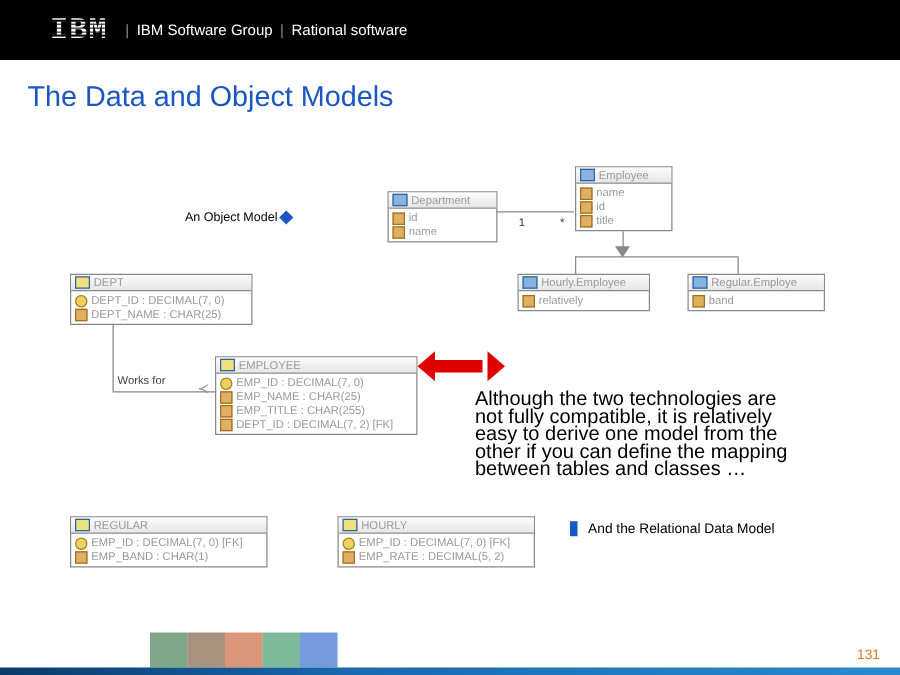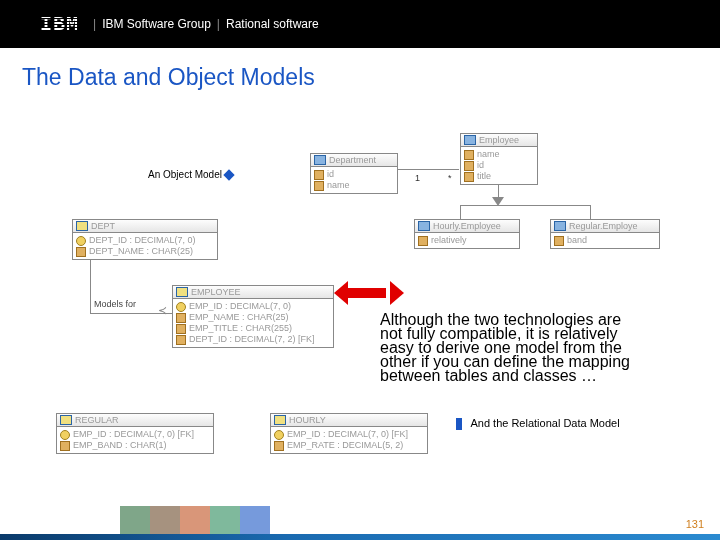--- a/index.html
+++ b/index.html
@@ -1,17 +1,17 @@
 <!DOCTYPE html>
 <html><head>
 <meta charset="utf-8">
 <style>
   html,body{margin:0;padding:0;width:720px;height:540px;font-family:Arial,Helvetica,sans-serif;background:#fff;overflow:hidden}
   .header{height:48px;background:#000;color:#fff;display:flex;align-items:center;padding-left:40px;font-size:12px}
-  .ibm-logo{font-family:"Courier New",monospace;font-weight:bold;font-size:20px;letter-spacing:1px;margin-right:8px;color:#fff;background:repeating-linear-gradient(#fff 0 2px,#000 2px 3px);-webkit-background-clip:text;background-clip:text;color:transparent}
+  .ibm-logo{font-family:"Courier New",monospace;font-weight:bold;font-size:24px;letter-spacing:1px;margin-right:8px;color:#fff;background:repeating-linear-gradient(#fff 0 2px,#000 2px 3px);-webkit-background-clip:text;background-clip:text;color:transparent}
   .header-divider{color:#888;margin:0 6px}
   .title{font-size:23px;color:#1a56c4;padding:16px 0 0 22px;font-weight:400}
   .canvas{position:relative;width:720px;height:420px}
   .label{position:absolute;font-size:10px;color:#000}
   .bullet-blue{display:inline-block;width:8px;height:8px;background:#1a56c4;transform:rotate(45deg);margin-right:4px;vertical-align:middle}
   .bullet-note{position:absolute;font-size:16px;line-height:14px;width:260px}
   .uml{position:absolute;font-size:9px;background:#fff;border:1px solid #888}
   .uml-head{border-bottom:1px solid #888;padding:1px 3px;background:linear-gradient(#fdfdfd,#e6e6e6);display:flex;align-items:flex-start}
   .uml-head .ico{width:10px;height:8px;background:#88b3e0;border:1px solid #2a64a5;margin-right:3px}
   .uml-body{padding:2px 3px;line-height:11px;color:#444}
@@ -121,21 +121,21 @@
         </div>
     </div>
   </div>
 
   <div class="conn" style="top:94px;left:498px;width:1px;height:18px"></div>
   <div class="tri" style="top:106px;left:492px;border-left:6px solid transparent;border-right:6px solid transparent;border-bottom:9px solid #888;transform:rotate(180deg)"></div>
   <div class="conn" style="top:114px;left:460px;width:130px;height:1px"></div>
   <div class="conn" style="top:114px;left:460px;width:1px;height:14px"></div>
   <div class="conn" style="top:114px;left:590px;width:1px;height:14px"></div>
 
-  <div class="uml" style="top:128px;left:72px;width:144px">
+  <div class="uml" style="top:128px;left:56px;width:144px">
     <div class="uml-head">
         <span class="ico" style="background:#f0e080"></span>
         <span class="blur">DEPT</span>
       </div>
     <div class="uml-body blur">
       <div>
           <span class="key-ico"></span>
           <span>DEPT_ID : DECIMAL(7, 0)</span>
         </div>
       <div>
@@ -163,21 +163,21 @@
           <span class="attr-ico"></span>
           <span>EMP_TITLE : CHAR(255)</span>
         </div>
       <div>
           <span class="attr-ico"></span>
           <span>DEPT_ID : DECIMAL(7, 2) [FK]</span>
         </div>
     </div>
   </div>
 
-  <div class="worksfor blur" style="top:208px;left:94px">Models for</div>
+  <div class="worksfor blur" style="top:208px;left:94px">Works for</div>
   <div class="conn" style="top:222px;left:90px;width:82px;height:1px"></div>
   <div class="conn" style="top:168px;left:90px;width:1px;height:54px"></div>
   <div class="crowfoot" style="top:213px;left:158px">≺</div>
 
   <div class="uml" style="top:322px;left:56px;width:156px">
     <div class="uml-head">
         <span class="ico" style="background:#f0e080"></span>
         <span class="blur">REGULAR</span>
       </div>
     <div class="uml-body blur">

